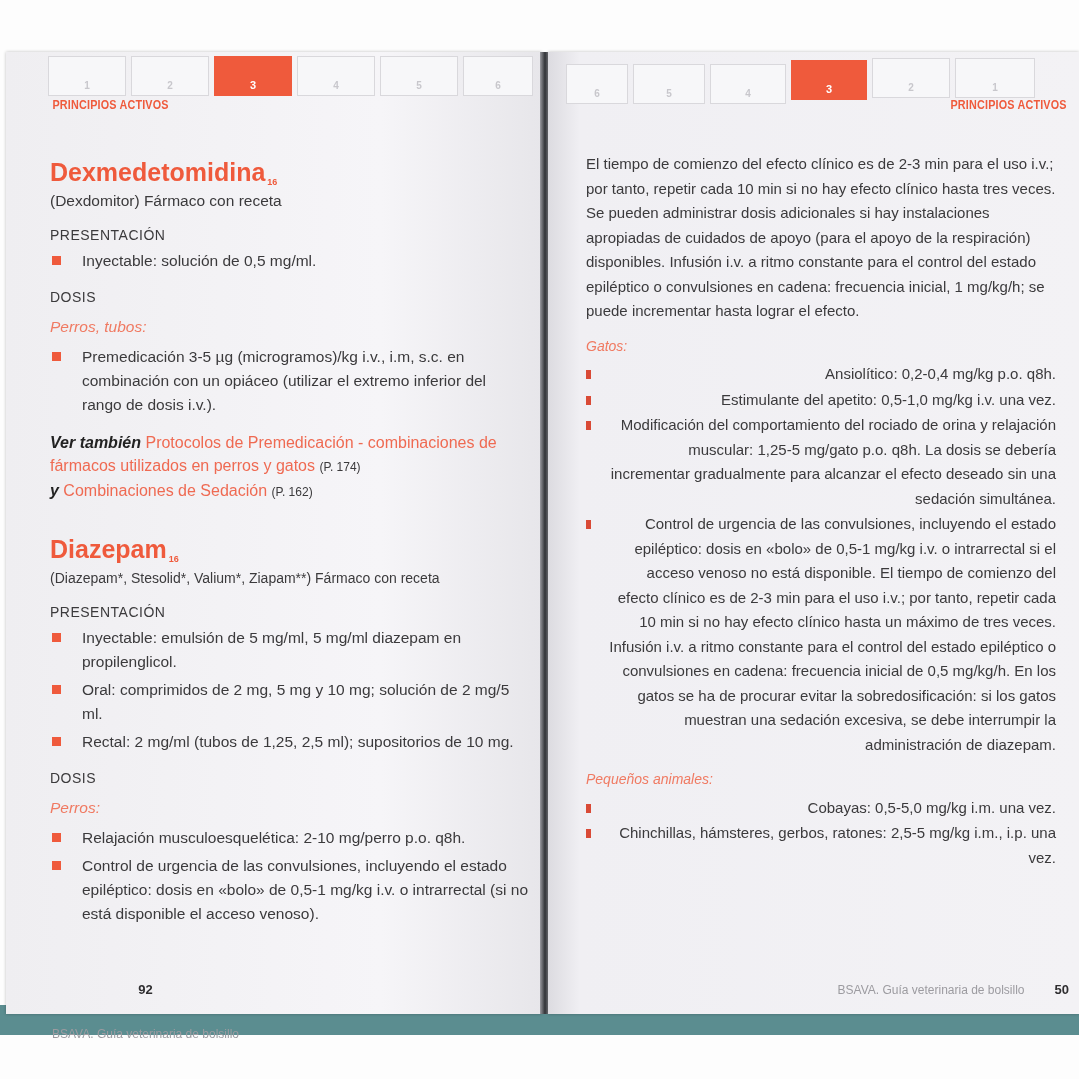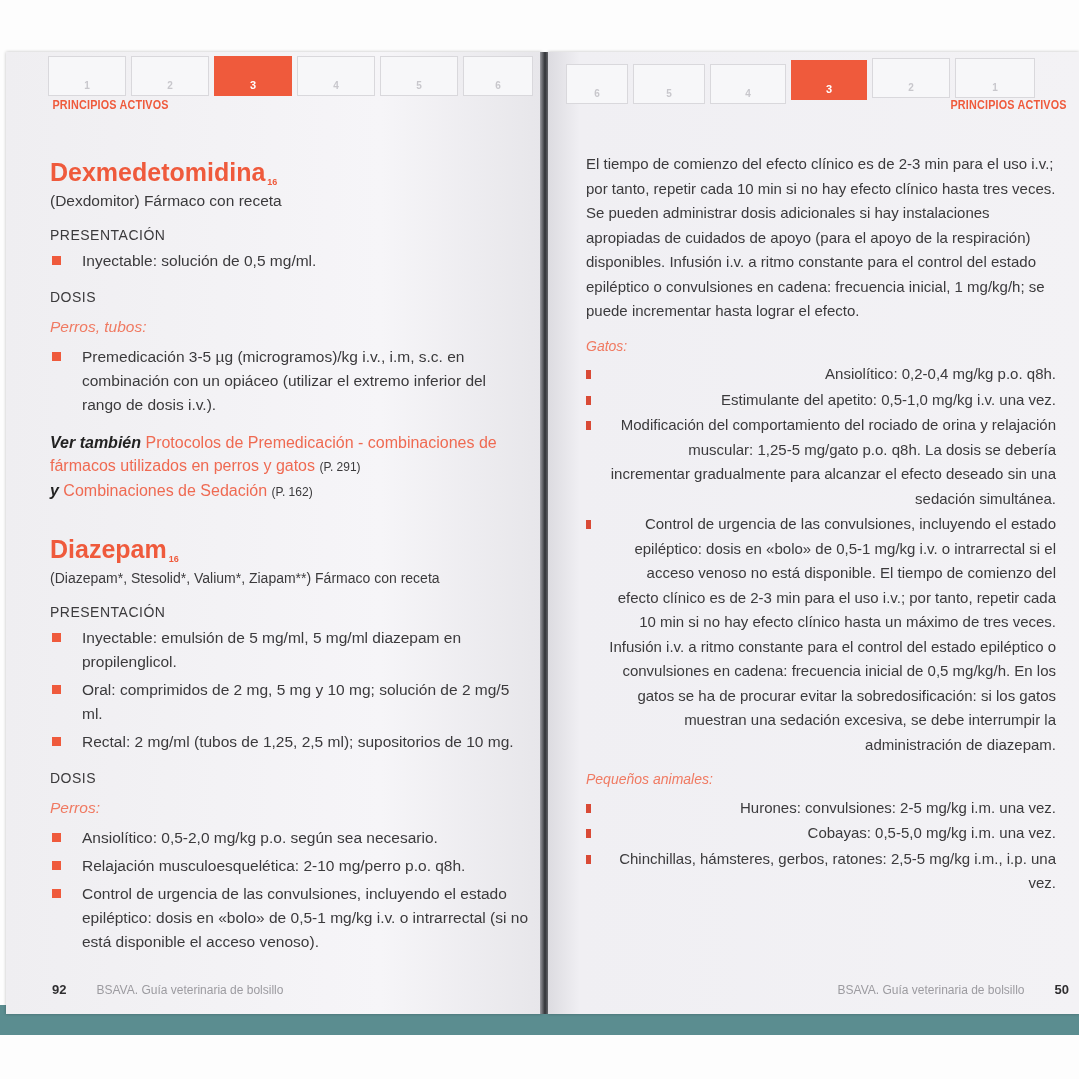--- a/index.html
+++ b/index.html
@@ -61,47 +61,46 @@
         <li><span class="sq"></span><span>Inyectable: solución de 0,5 mg/ml.</span></li>
       </ul>
       <div class="heading" style="margin-top:12px;">DOSIS</div>
       <div class="species">Perros, tubos:</div>
       <ul class="b">
         <li><span class="sq"></span><span>Premedicación 3-5 µg (microgramos)/kg i.v., i.m, s.c. en combinación con un opiáceo (utilizar el extremo inferior del rango de dosis i.v.).</span></li>
       </ul>
       <div class="see-also">
         <span class="kw">Ver también</span>
         <span class="lnk">Protocolos de Premedicación - combinaciones de fármacos utilizados en perros y gatos</span>
-        <span class="pg">(P. 291)</span><br>
+        <span class="pg">(P. 174)</span><br>
         <span class="kw">y</span>
         <span class="lnk">Combinaciones de Sedación</span>
         <span class="pg">(P. 162)</span>
       </div>
     </div>
 
     <div>
       <h1 class="drug-title"><span>Diazepam</span><sup>16</sup></h1>
       <div class="drug-sub" style="font-size:14px;">(Diazepam*, Stesolid*, Valium*, Ziapam**) Fármaco con receta</div>
       <div class="heading">PRESENTACIÓN</div>
       <ul class="b">
         <li><span class="sq"></span><span>Inyectable: emulsión de 5 mg/ml, 5 mg/ml diazepam en propilenglicol.</span></li>
         <li><span class="sq"></span><span>Oral: comprimidos de 2 mg, 5 mg y 10 mg; solución de 2 mg/5 ml.</span></li>
         <li><span class="sq"></span><span>Rectal: 2 mg/ml (tubos de 1,25, 2,5 ml); supositorios de 10 mg.</span></li>
       </ul>
       <div class="heading" style="margin-top:12px;">DOSIS</div>
       <div class="species">Perros:</div>
       <ul class="b">
-        <li><span class="sq"></span><span>Ansiolítico: 0,5-2,0 mg/kg p.o. según sea necesario.</span></li>
         <li><span class="sq"></span><span>Relajación musculoesquelética: 2-10 mg/perro p.o. q8h.</span></li>
         <li><span class="sq"></span><span>Control de urgencia de las convulsiones, incluyendo el estado epiléptico: dosis en «bolo» de 0,5-1 mg/kg i.v. o intrarrectal (si no está disponible el acceso venoso).</span></li>
       </ul>
     </div>
   </div>
 
-  <div class="footer" style="left:46px;">
+  <div class="footer" style="left:46px;flex-direction:column;">
     <span class="num">92</span>
     <span>BSAVA. Guía veterinaria de bolsillo</span>
   </div>
 </div>
 
 <div class="gutter"></div>
 
 <div class="page right">
   <div class="tabs" style="left:18px;top:12px;">
     <div class="tab" style="width:62px;">6</div>
@@ -119,21 +118,21 @@
     <div class="species">Gatos:</div>
     <ul class="b">
       <li><span class="sq"></span><span>Ansiolítico: 0,2-0,4 mg/kg p.o. q8h.</span></li>
       <li><span class="sq"></span><span>Estimulante del apetito: 0,5-1,0 mg/kg i.v. una vez.</span></li>
       <li><span class="sq"></span><span>Modificación del comportamiento del rociado de orina y relajación muscular: 1,25-5 mg/gato p.o. q8h. La dosis se debería incrementar gradualmente para alcanzar el efecto deseado sin una sedación simultánea.</span></li>
       <li><span class="sq"></span><span>Control de urgencia de las convulsiones, incluyendo el estado epiléptico: dosis en «bolo» de 0,5-1 mg/kg i.v. o intrarrectal si el acceso venoso no está disponible. El tiempo de comienzo del efecto clínico es de 2-3 min para el uso i.v.; por tanto, repetir cada 10 min si no hay efecto clínico hasta un máximo de tres veces. Infusión i.v. a ritmo constante para el control del estado epiléptico o convulsiones en cadena: frecuencia inicial de 0,5 mg/kg/h. En los gatos se ha de procurar evitar la sobredosificación: si los gatos muestran una sedación excesiva, se debe interrumpir la administración de diazepam.</span></li>
     </ul>
 
     <div class="species">Pequeños animales:</div>
     <ul class="b">
-      <li><span class="sq"></span><span>Hurones: convulsiones: 2-5 mg/kg i.m. una vez.</span></li>
+      <li><span class="sq"></span></li>
       <li><span class="sq"></span><span>Cobayas: 0,5-5,0 mg/kg i.m. una vez.</span></li>
       <li><span class="sq"></span><span>Chinchillas, hámsteres, gerbos, ratones: 2,5-5 mg/kg i.m., i.p. una vez.</span></li>
     </ul>
   </div>
 
   <div class="footer" style="right:10px;">
     <span>BSAVA. Guía veterinaria de bolsillo</span>
     <span class="num">50</span>
   </div>
 </div>

